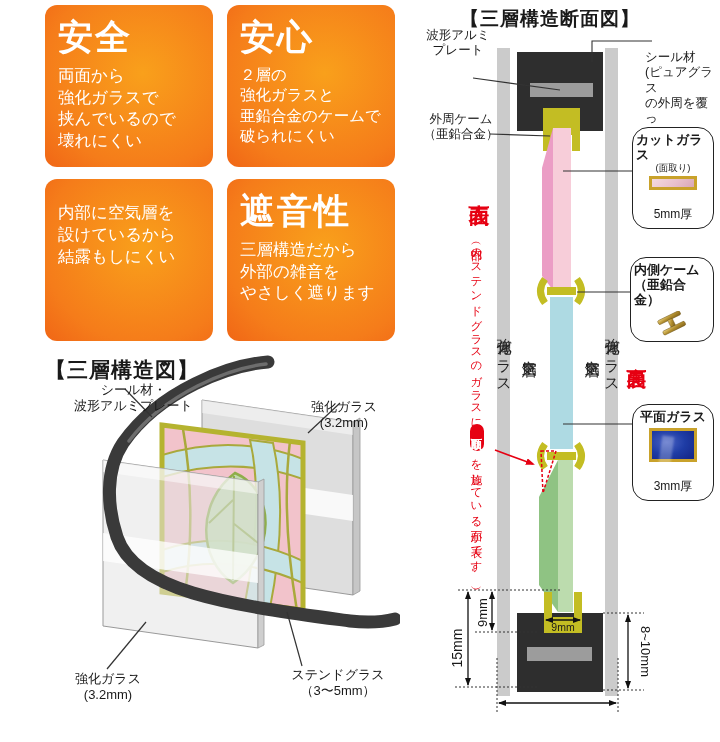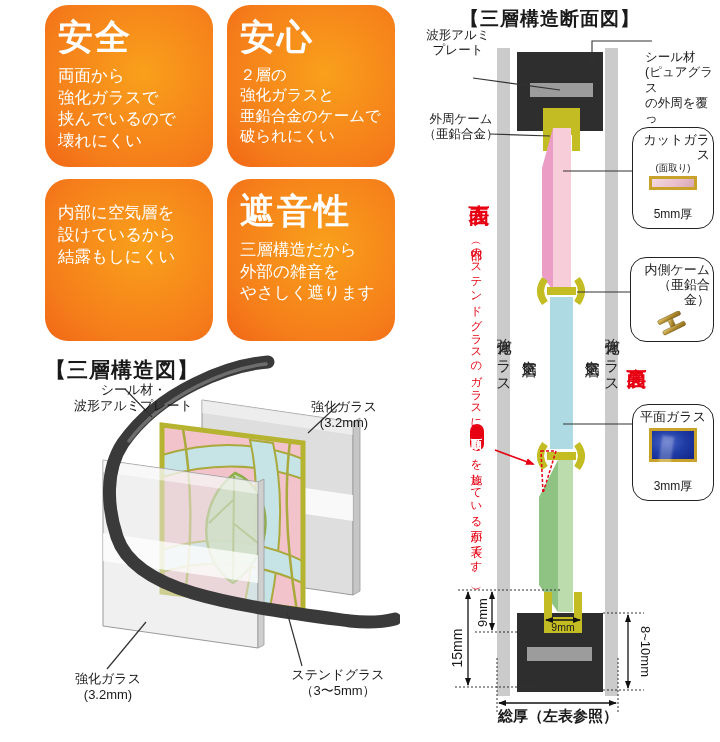--- a/index.html
+++ b/index.html
@@ -1,40 +1,40 @@
 <!DOCTYPE html>
 <html><head>
 <meta charset="utf-8">
 <style>
   html,body{margin:0;padding:0}
   body{width:720px;height:742px;position:relative;background:#fff;
        font-family:"Liberation Sans","DejaVu Sans",sans-serif;color:#1a1a1a;overflow:hidden}
   .abs{position:absolute}
   .ml{white-space:pre-line}
   
-  .feature{position:absolute;width:168px;height:162px;border-radius:23px;color:#fff;
+  .feature{position:absolute;width:168px;height:162px;border-radius:12px;color:#fff;
     background:radial-gradient(140% 140% at 58% 42%, #f9a01b 0%, #f57c1a 42%, #ea4710 82%, #e53a12 100%);
     padding:14px 13px;box-sizing:border-box}
   .feature h2{margin:0;font-size:35px;font-weight:bold;letter-spacing:2px;line-height:1.05}
   .feature p{margin:9px 0 0 0;font-size:16.5px;font-weight:500;line-height:1.32;white-space:pre-line}
   
   .diag-title{font-weight:bold;font-size:21px;letter-spacing:1px}
   
   .lbl{font-size:13px;line-height:1.22;font-weight:500;white-space:pre-line}
   .lbl.c{text-align:center}
   
   #cross{left:420px;top:0;width:300px;height:742px}
   #cross .lbl{font-size:12.5px}
   .vtext{writing-mode:vertical-rl;text-orientation:mixed;letter-spacing:2px;font-weight:500}
   .red{color:#e60012}
   .vnote{writing-mode:vertical-rl;font-size:11.5px;color:#e60012;letter-spacing:1px;line-height:1;font-weight:500}
   .chamfer-badge{background:#e60012;color:#fff;border-radius:7px;padding:5px 1px;font-weight:bold}
   .callout{position:absolute;border:1.6px solid #222;border-radius:16px;background:#fff;
     display:flex;flex-direction:column;align-items:center;padding:5px 3px;box-sizing:border-box}
-  .callout .t{font-size:13px;font-weight:400;line-height:1.15;text-align:right;white-space:pre-line}
+  .callout .t{font-size:13px;font-weight:700;line-height:1.15;text-align:left;white-space:pre-line}
   .callout .s{font-size:9.5px;line-height:1.1}
   .callout .cap{font-size:12px;font-weight:500;margin-top:16px}
   .photo{width:48px;height:48px;border:3px solid #c9a22b;box-sizing:border-box;margin-top:3px;position:relative}
   .photo.pink{background:linear-gradient(135deg,#f4dade 0%,#e9c0cb 55%,#d8a7b6 100%)}
   .photo.pink::after{content:"";position:absolute;inset:6px;background:linear-gradient(315deg,#f6dde2,#eecdd6);
     box-shadow:-2px -2px 3px rgba(120,60,80,.25),2px 2px 3px rgba(255,255,255,.8)}
   .photo.blue{background:radial-gradient(80% 80% at 35% 40%, #4a63c4 0%, #1e3ca5 55%, #15288a 100%)}
   .photo.blue::after{content:"";position:absolute;left:8px;top:5px;width:12px;height:34px;
     background:rgba(255,255,255,.25);filter:blur(1px);transform:rotate(8deg)}
   .dim{position:absolute;text-align:center;font-size:13px;font-weight:500}
@@ -268,15 +268,14 @@
     <div class="callout" style="left:212px;top:404px;width:82px;height:97px">
       <div class="t">平面ガラス</div>
       <div class="photo blue"></div>
       <div class="cap">3mm厚</div>
     </div>
 
     <div class="dim rm90" style="left:-3px;top:640px;width:80px;font-size:14px">15mm</div>
     <div class="dim rm90" style="left:36px;top:605px;width:52px;font-size:13px">9mm</div>
     <div class="dim r90" style="left:184px;top:644px;width:82px;font-size:13px">8~10mm</div>
     <div class="dim" style="left:123px;top:621px;width:40px;font-size:10.5px">9mm</div>
-    <div class="dim" style="left:38px;top:707px;width:200px;font-size:15px;font-weight:600">総厚（左表参照）</div>
   </section>
 </div>
 
 </body></html>

